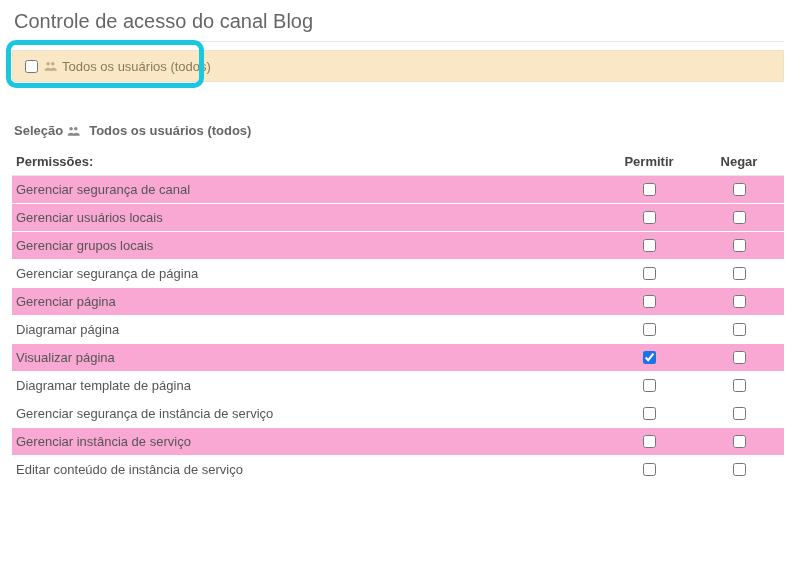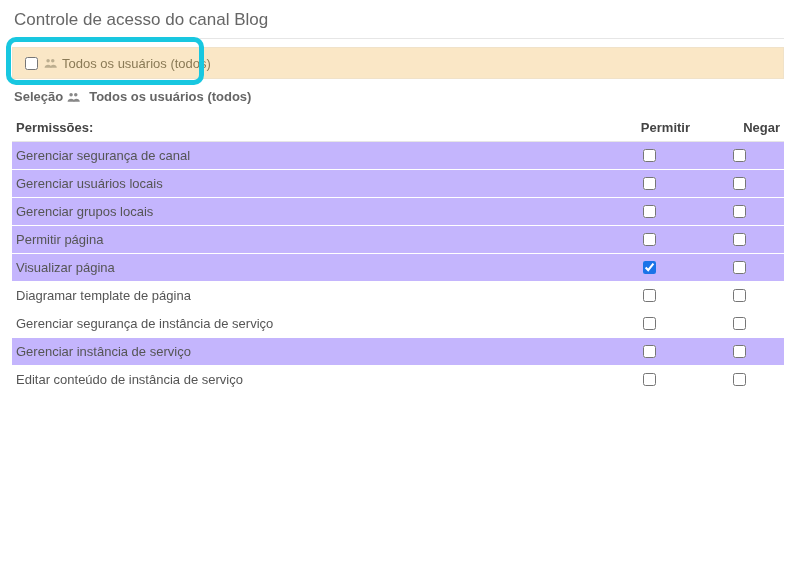--- a/index.html
+++ b/index.html
@@ -5,21 +5,21 @@
   * { box-sizing: border-box; }
   body {
     margin: 0;
     font-family: "Segoe UI", Arial, sans-serif;
     font-size: 13px;
     color: #555;
     background: #fff;
     width: 796px;
   }
   .page-title {
-    font-size: 17px;
+    font-size: 20px;
     font-weight: 400;
     color: #666;
     padding: 10px 14px 6px 14px;
   }
   hr.sep {
     border: none;
     border-top: 1px solid #e6e6e6;
     margin: 2px 12px 8px 12px;
   }
   
@@ -58,20 +58,21 @@
     border-radius: 10px;
     pointer-events: none;
   }
   .selection-line {
     padding: 10px 14px 4px 14px;
     color: #777;
     font-size: 13px;
     display: flex;
     align-items: center;
     gap: 4px;
+    margin-top: 31px;
   }
   .selection-line b { color: #666; font-weight: 600; }
   .selection-line .group-icon { color: #888; }
 
   
   .perm-table-wrap {
     position: relative;
     margin: 6px 12px 0 12px;
   }
   table.perm {
@@ -80,30 +81,30 @@
   }
   table.perm th {
     text-align: left;
     font-weight: 600;
     color: #444;
     font-size: 13px;
     padding: 6px 4px;
     border-bottom: 1px solid #e6e6e6;
   }
   table.perm th.col-check {
-    text-align: right;
+    text-align: center;
     width: 90px;
   }
   table.perm td {
     padding: 4px 4px;
     font-size: 13px;
     color: #555;
     border-bottom: 1px solid #fff;
   }
-  table.perm tr.alt td { background: #c4b5fd; }
+  table.perm tr.alt td { background: #f9a8d4; }
   table.perm td.col-check { text-align: center; }
   table.perm input[type=checkbox] {
     width: 13px; height: 13px; accent-color: #1a73e8;
   }
   .users-icon svg { width: 14px; height: 12px; display: block; }
 </style>
 </head>
 <body>
 
 <div class="page-title">Controle de acesso do canal Blog</div>
@@ -156,22 +157,32 @@
         <tr class="alt">
           <td>Gerenciar usuários locais</td>
           <td class="col-check"><input type="checkbox" style=""></td>
           <td class="col-check"><input type="checkbox" style=""></td>
         </tr>
         <tr class="alt">
           <td>Gerenciar grupos locais</td>
           <td class="col-check"><input type="checkbox" style=""></td>
           <td class="col-check"><input type="checkbox" style=""></td>
         </tr>
-        <tr class="alt">
-          <td>Permitir página</td>
+        <tr>
+          <td>Gerenciar segurança de página</td>
+          <td class="col-check"><input type="checkbox" style=""></td>
+          <td class="col-check"><input type="checkbox" style=""></td>
+        </tr>
+        <tr class="alt">
+          <td>Gerenciar página</td>
+          <td class="col-check"><input type="checkbox" style=""></td>
+          <td class="col-check"><input type="checkbox" style=""></td>
+        </tr>
+        <tr>
+          <td>Diagramar página</td>
           <td class="col-check"><input type="checkbox" style=""></td>
           <td class="col-check"><input type="checkbox" style=""></td>
         </tr>
         <tr class="alt">
           <td>Visualizar página</td>
           <td class="col-check"><input type="checkbox" checked="" style=""></td>
           <td class="col-check"><input type="checkbox" style=""></td>
         </tr>
         <tr>
           <td>Diagramar template de página</td>

